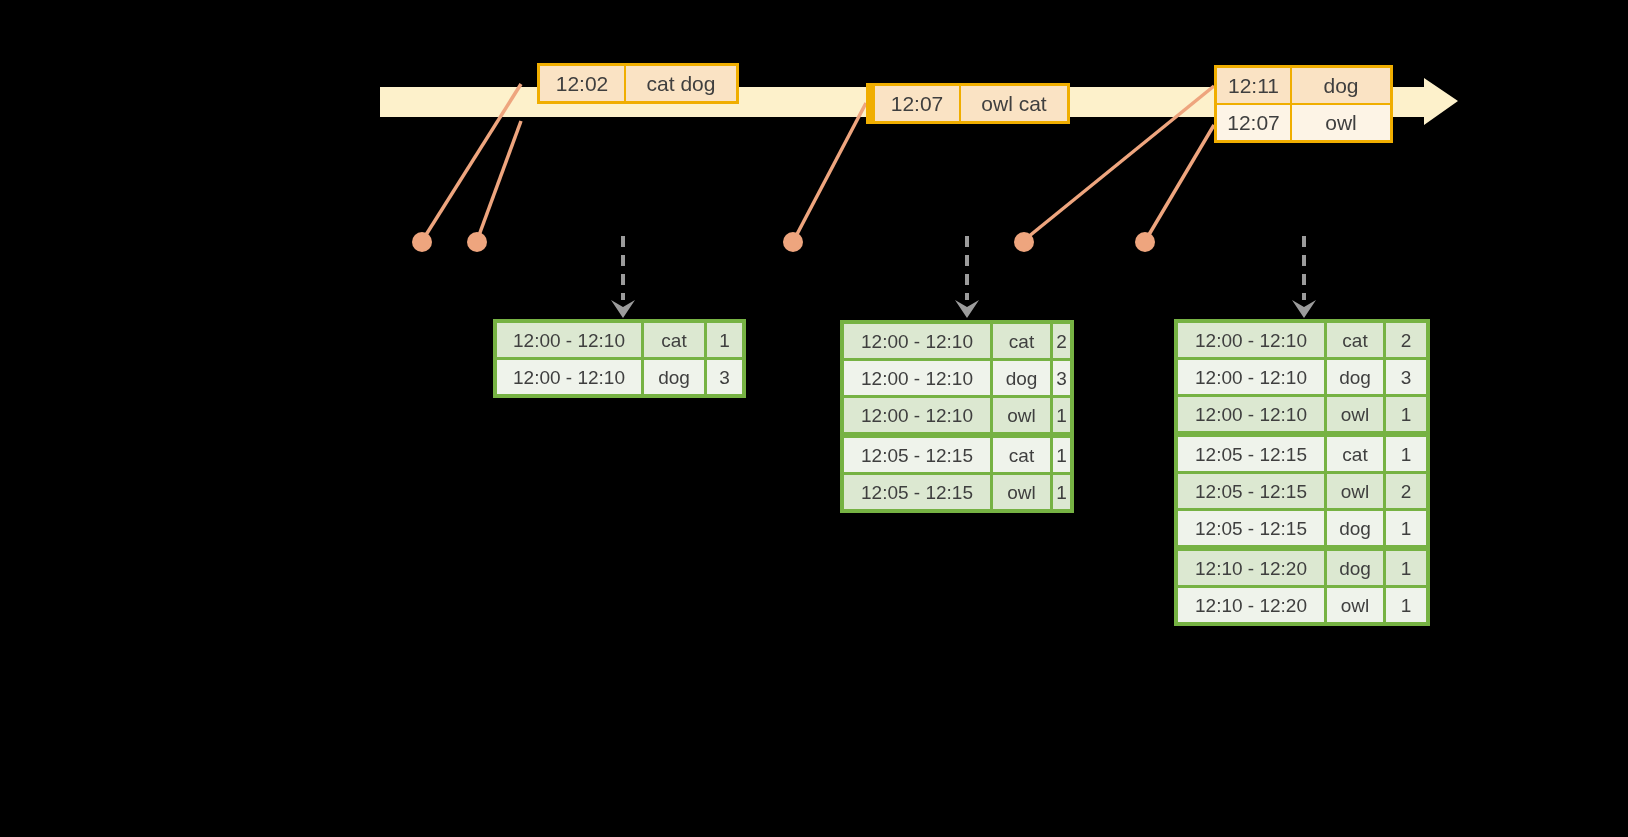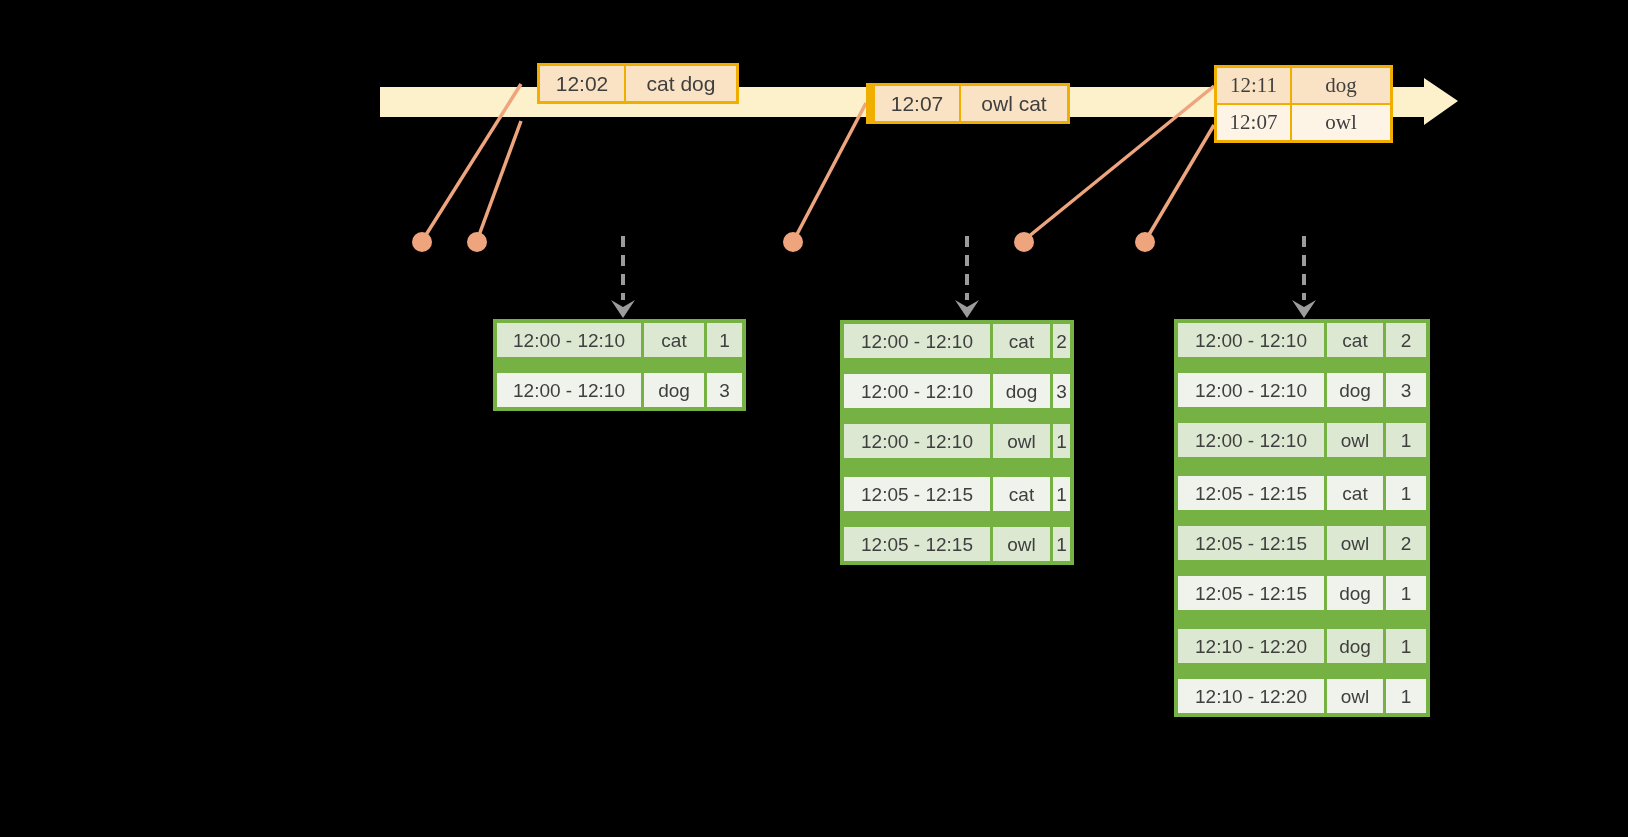--- a/index.html
+++ b/index.html
@@ -28,21 +28,21 @@
     font-size:21px; line-height:1;
   }
   .event-row.dark  .event-cell { background:var(--event_row_dark); }
   .event-row.light .event-cell { background:var(--event_row_light); }
 
   
   .result-table {
     position:absolute;
     background:var(--green);
     border:4px solid var(--green);
-    display:flex; flex-direction:column; gap:16px;
+    display:flex; flex-direction:column; gap:3px;
     box-sizing:border-box;
   }
   .result-row { display:grid; gap:3px; height:34px; }
   .result-row.group-start { margin-top:3px; }
   .rt-1 .result-row { grid-template-columns:144px 60px 1fr; }
   .rt-2 .result-row { grid-template-columns:146px 57px 1fr; }
   .rt-3 .result-row { grid-template-columns:146px 56px 1fr; }
   .result-cell {
     display:flex; align-items:center; justify-content:center;
     font-size:19px; line-height:1;
@@ -94,21 +94,21 @@
     </div>
   </div>
 
   <div class="event-box" style="left:866px; top:83px; width:204px;padding-left:6px;">
     <div class="event-row cols-a dark">
       <div class="event-cell">12:07</div>
       <div class="event-cell">owl cat</div>
     </div>
   </div>
 
-  <div class="event-box" style="left:1214px; top:65px; width:179px;font-family:Liberation Serif, serif;">
+  <div class="event-box" style="left:1214px; top:65px; width:179px;">
     <div class="event-row cols-b dark">
       <div class="event-cell">12:11</div>
       <div class="event-cell">dog</div>
     </div>
     <div class="event-row cols-b light">
       <div class="event-cell">12:07</div>
       <div class="event-cell">owl</div>
     </div>
   </div>
 

